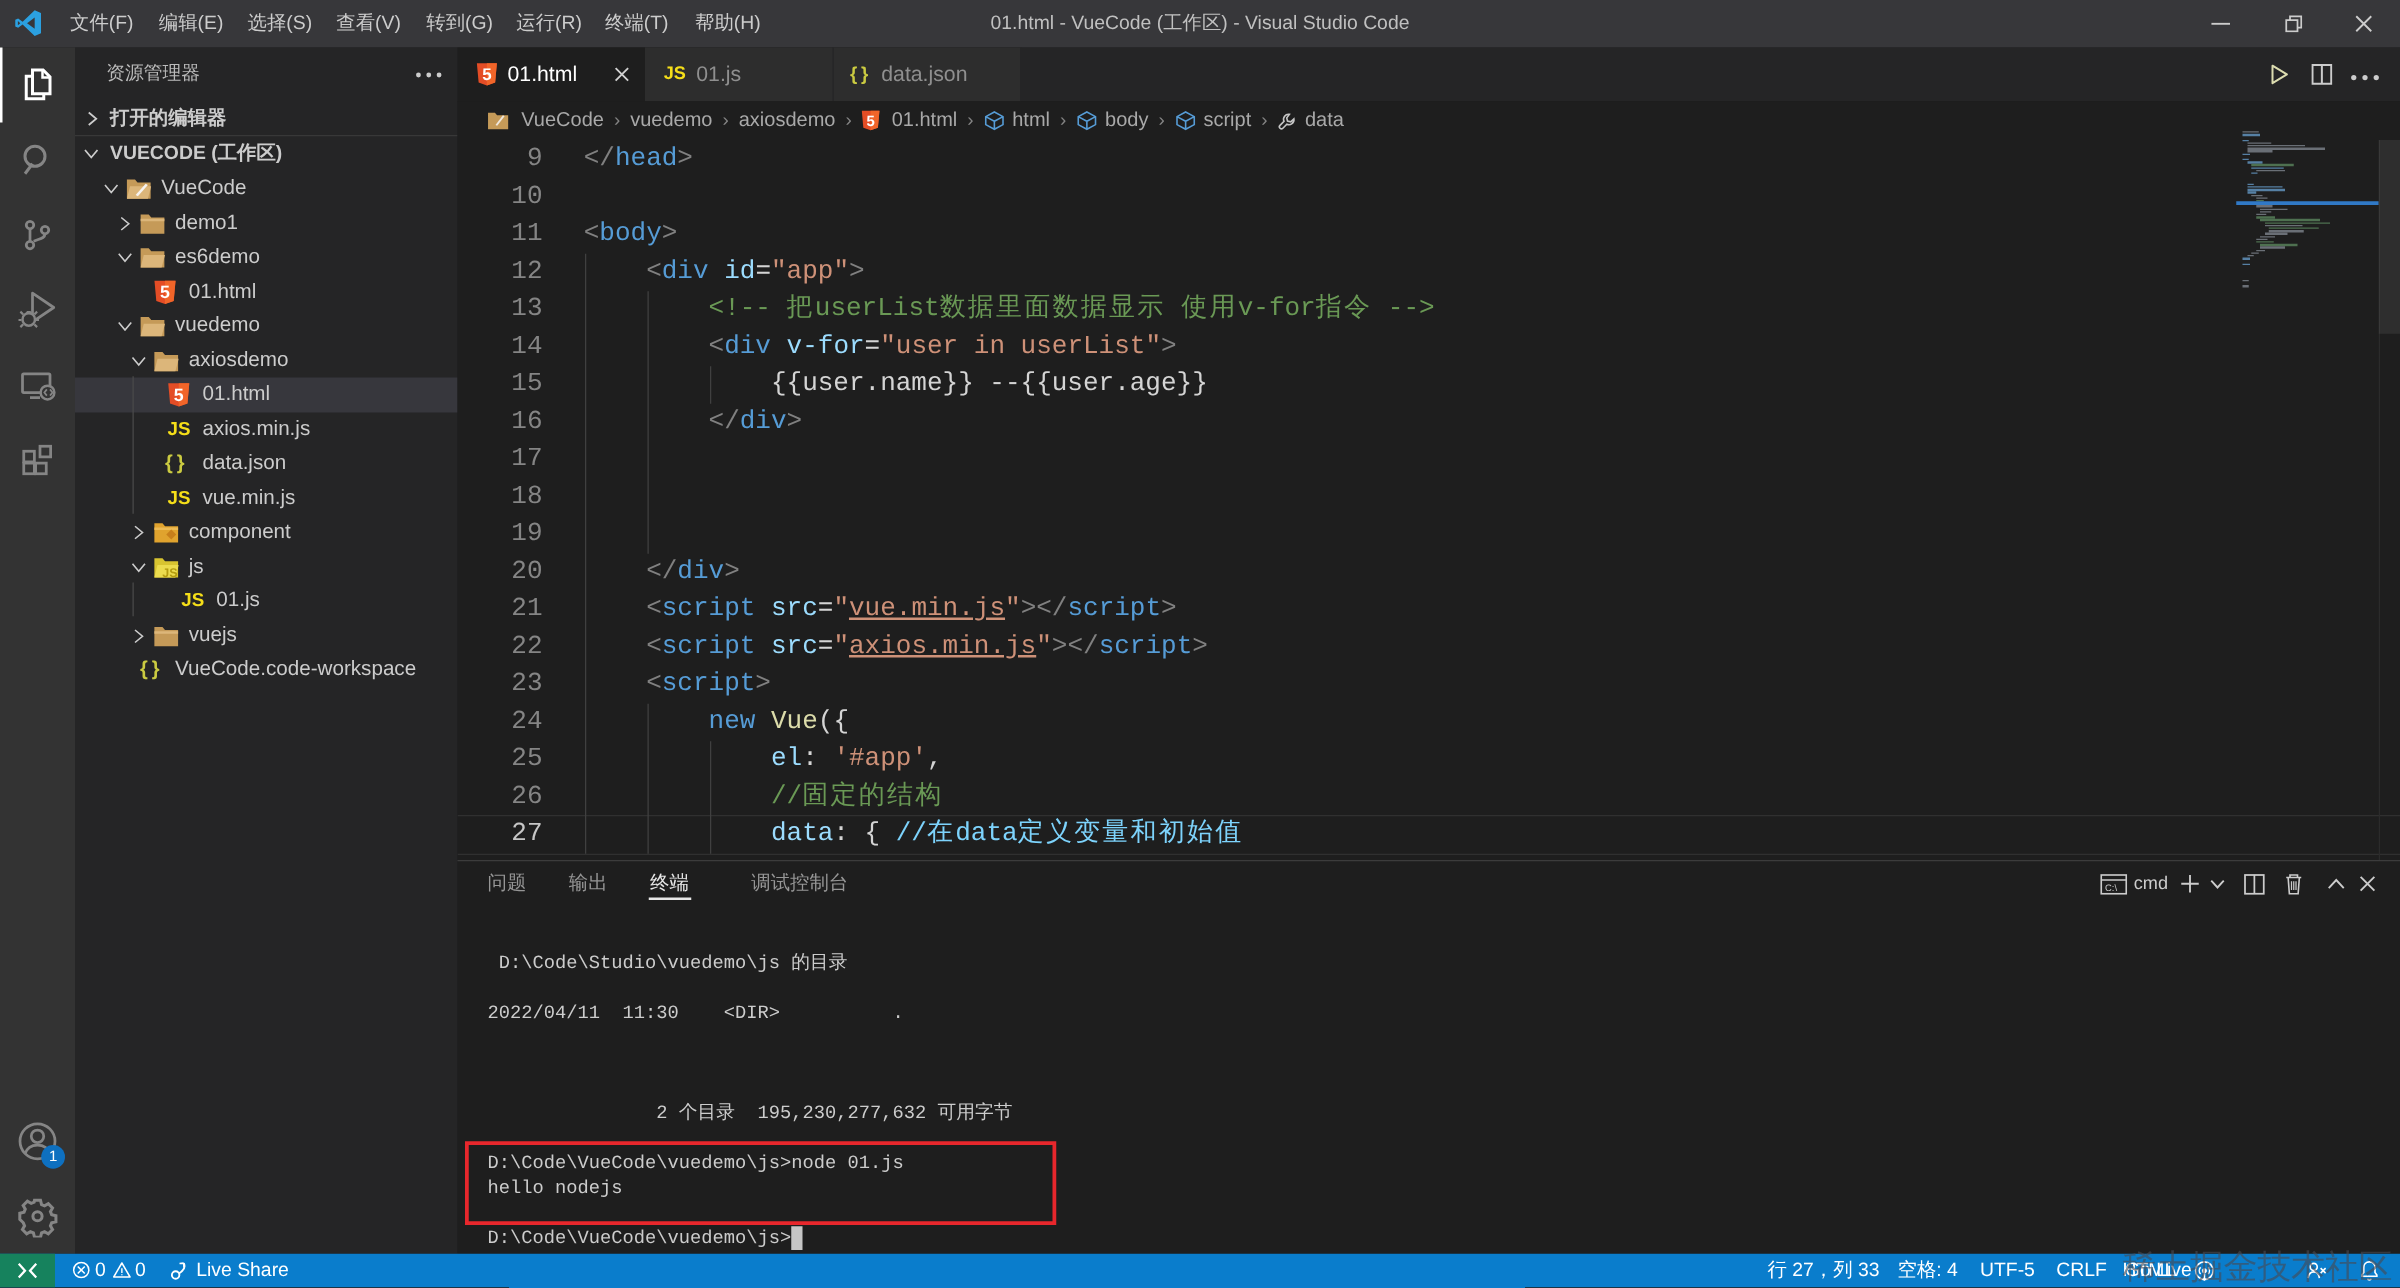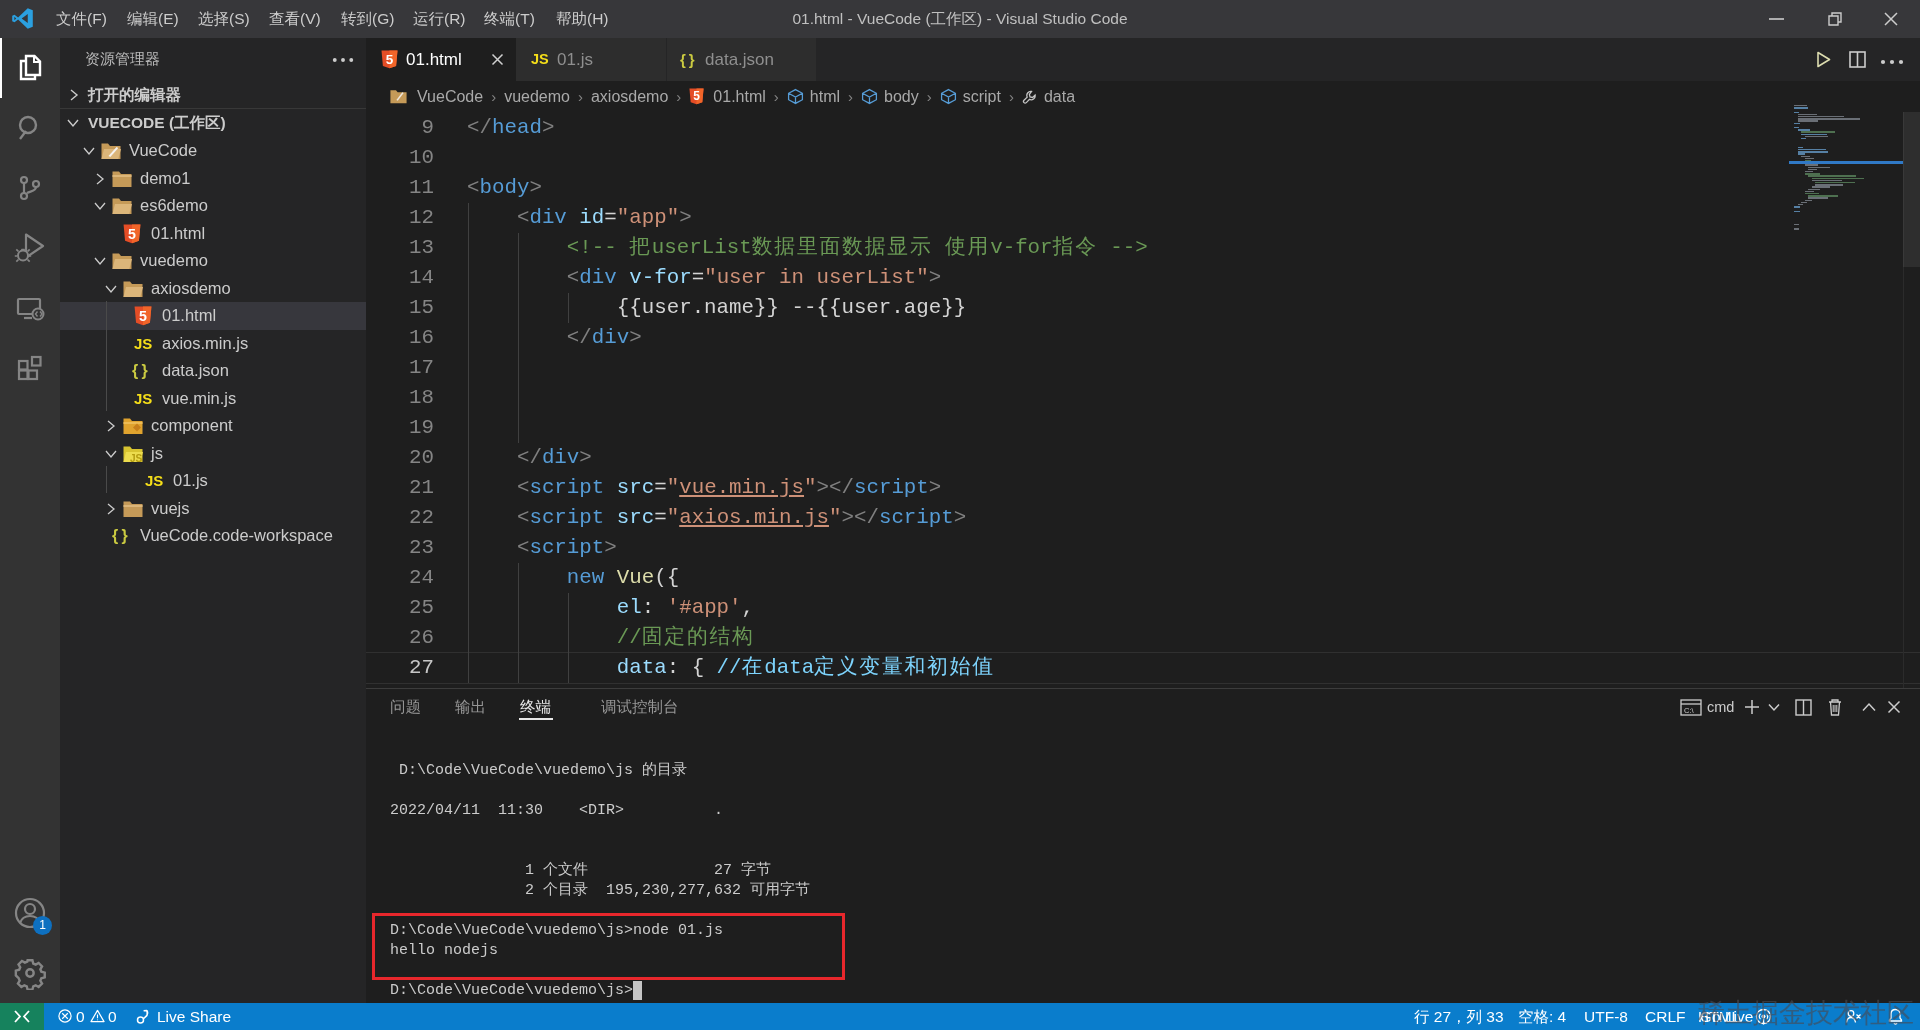--- a/index.html
+++ b/index.html
@@ -508,23 +508,22 @@
         <path d="M2 4h12M5 4V2h6v2M3.5 4l1 13h7l1-13" fill="none" stroke="#cccccc" stroke-width="1.3"></path>
         <path d="M6.2 7v7M8 7v7M9.8 7v7" stroke="#cccccc" stroke-width="1"></path>
       </svg>
     <svg style="position:absolute;left:1496px;top:13px;width:14px;height:10px" viewBox="0 0 14 10">
         <path d="M1 8.5L7 2l6 6.5" fill="none" stroke="#cccccc" stroke-width="1.5"></path>
       </svg>
     <svg style="position:absolute;left:1521px;top:11px;width:14px;height:14px" viewBox="0 0 14 14">
         <path d="M1.5 1.5l11 11M12.5 1.5l-11 11" stroke="#cccccc" stroke-width="1.5"></path>
       </svg>
 
-    <div class="term" style="top:72px"> D:\Code\VueCode\vuedemo\js 的目录</div>
+    <div class="term" style="top:72px"> D:\Code\Studio\vuedemo\js 的目录</div>
     <div class="term" style="top:112px">2022/04/11  11:30    &lt;DIR&gt;          .</div>
-    <div class="term" style="top:172px">               1 个文件              27 字节</div>
     <div class="term" style="top:192px">               2 个目录  195,230,277,632 可用字节</div>
     <div class="term" style="top:232px">D:\Code\VueCode\vuedemo\js&gt;node 01.js</div>
     <div class="term" style="top:252px">hello nodejs</div>
     <div class="term" style="top:292px">D:\Code\VueCode\vuedemo\js&gt;</div>
     <div style="position:absolute;left:267px;top:292px;width:9px;height:19px;background:#c6c6c6"></div>
 
     <div style="position:absolute;left:6px;top:224px;width:473px;height:67px;border:3px solid #e8272c"></div>
   </div>
 
   <div id="statusbar">
@@ -545,21 +544,21 @@
     <div class="sb" style="left:108px">0</div>
     <svg style="position:absolute;left:135px;top:5px;width:18px;height:17px" viewBox="0 0 18 17">
         <circle cx="5.5" cy="12" r="3" fill="none" stroke="#ffffff" stroke-width="1.5"></circle>
         <path d="M8.5 10.5c4-2.5 5-5 3.5-8" fill="none" stroke="#ffffff" stroke-width="1.5"></path>
         <path d="M12 2.5l-3.4.3M12 2.5l.3 3.4" stroke="#ffffff" stroke-width="1.4"></path>
       </svg>
     <div class="sb" style="left:157px">Live Share</div>
 
     <div class="sb" style="left:1414px">行 27，列 33</div>
     <div class="sb" style="left:1518px">空格: 4</div>
-    <div class="sb" style="left:1584px">UTF-8</div>
+    <div class="sb" style="left:1584px">UTF-5</div>
     <div class="sb" style="left:1645px">CRLF</div>
     <div class="sb" style="left:1698px">HTML</div>
     <svg style="position:absolute;left:1755px;top:5px;width:17px;height:17px" viewBox="0 0 17 17">
         <circle cx="8.5" cy="8.5" r="7" fill="none" stroke="#ffffff" stroke-width="1.3"></circle>
         <circle cx="8.5" cy="8.5" r="2" fill="#ffffff"></circle>
         <path d="M8.5 10.5v6" stroke="#ffffff" stroke-width="1.3"></path>
         <path d="M5.5 5.8a4 4 0 0 0 0 5.4M11.5 5.8a4 4 0 0 1 0 5.4" fill="none" stroke="#ffffff" stroke-width="1.2"></path>
       </svg>
     <div class="sb" style="left:1700px">Go Live</div>
     <svg style="position:absolute;left:1845px;top:6px;width:17px;height:15px" viewBox="0 0 17 15">

